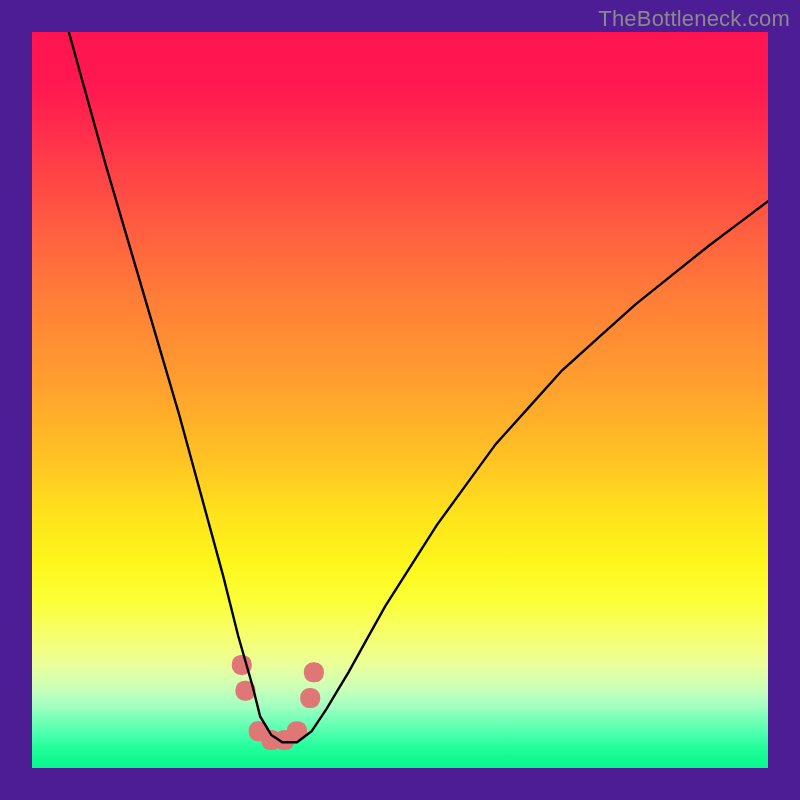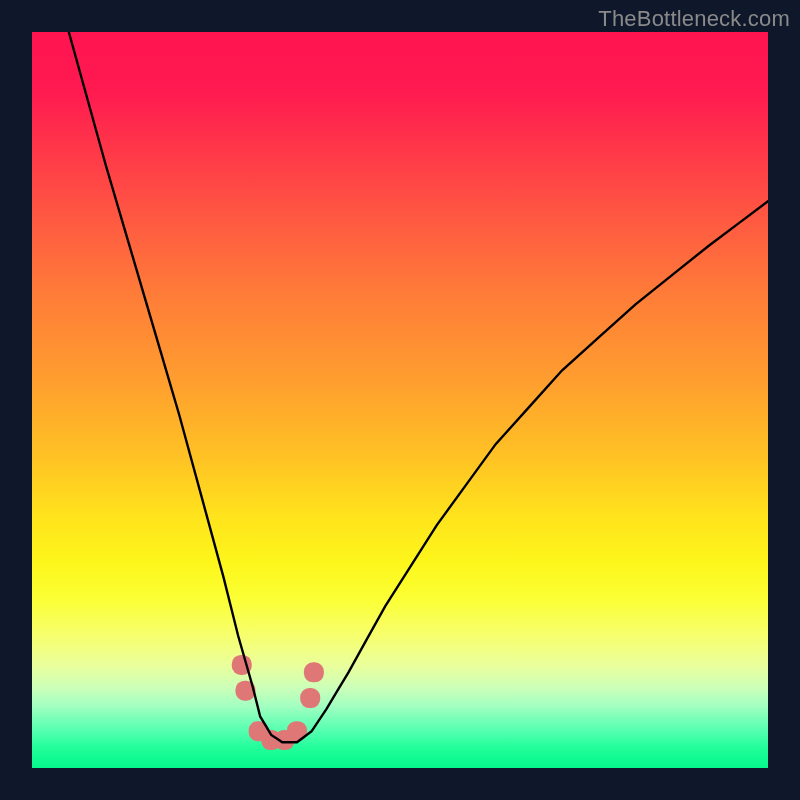--- a/index.html
+++ b/index.html
@@ -10,21 +10,21 @@
     overflow: hidden;
     background: #000;
     font-family: Arial, Helvetica, sans-serif;
   }
   .frame {
     position: absolute;
     left: 0;
     top: 0;
     width: 800px;
     height: 800px;
-    background: #0f172a;
+    background: #4c1d95;
   }
   .plot-area {
     position: absolute;
     left: 32px;
     top: 32px;
     width: 736px;
     height: 736px;
     overflow: hidden;
   }
   .gradient-bg {

